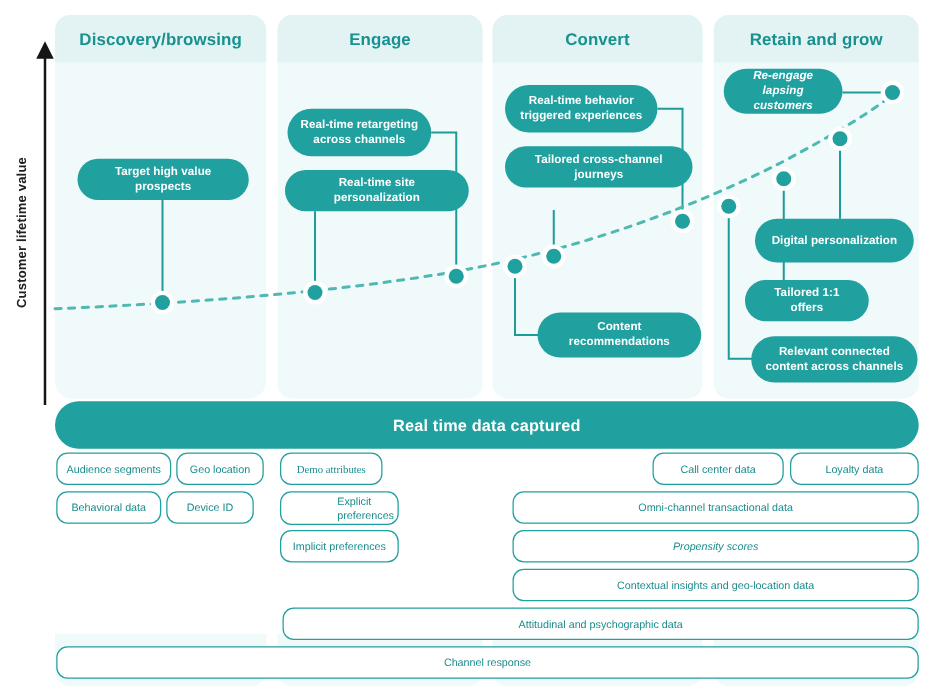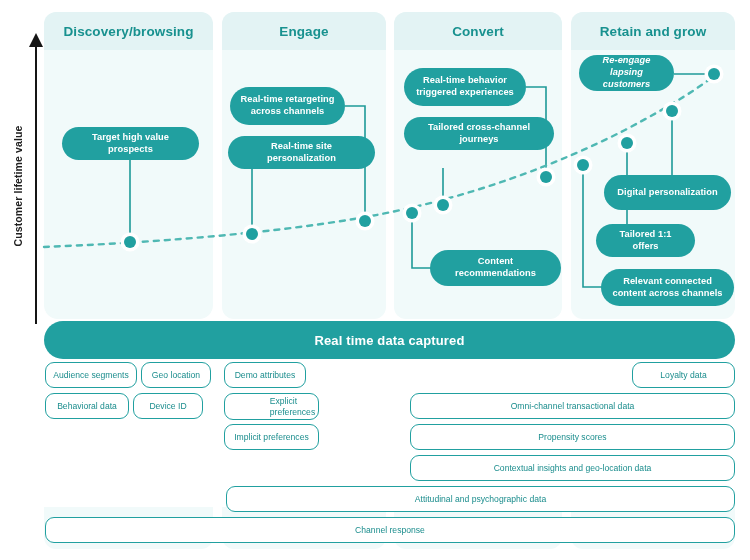--- a/index.html
+++ b/index.html
@@ -205,38 +205,41 @@
   <div class="chip" style="left:141px;top:362px;width:70px;height:26px;">
     <span>Geo location</span>
   </div>
   <div class="chip" style="left:45px;top:393px;width:84px;height:26px;">
     <span>Behavioral data</span>
   </div>
   <div class="chip" style="left:133px;top:393px;width:70px;height:26px;">
     <span>Device ID</span>
   </div>
 
-  <div class="chip" style="left:224px;top:362px;width:82px;height:26px;">
+  <div class="chip" style="left:224px;top:362px;width:82px;height:26px;font-family:Liberation Serif, serif;">
     <span>Demo attributes</span>
   </div>
   <div class="chip" style="left:224px;top:393px;width:95px;height:27px;padding-left:48px;">
     <span>Explicit preferences</span>
   </div>
   <div class="chip" style="left:224px;top:424px;width:95px;height:26px;">
     <span>Implicit preferences</span>
   </div>
 
+  <div class="chip" style="left:522px;top:362px;width:105px;height:26px;">
+    <span>Call center data</span>
+  </div>
   <div class="chip" style="left:632px;top:362px;width:103px;height:26px;">
     <span>Loyalty data</span>
   </div>
 
   <div class="chip" style="left:410px;top:393px;width:325px;height:26px;">
     <span>Omni-channel transactional data</span>
   </div>
-  <div class="chip" style="left:410px;top:424px;width:325px;height:26px;">
+  <div class="chip" style="left:410px;top:424px;width:325px;height:26px;font-style:italic;">
     <span>Propensity scores</span>
   </div>
   <div class="chip" style="left:410px;top:455px;width:325px;height:26px;">
     <span>Contextual insights and geo-location data</span>
   </div>
   <div class="chip" style="left:226px;top:486px;width:509px;height:26px;">
     <span>Attitudinal and psychographic data</span>
   </div>
   <div class="chip" style="left:45px;top:517px;width:690px;height:26px;">
     <span>Channel response</span>

